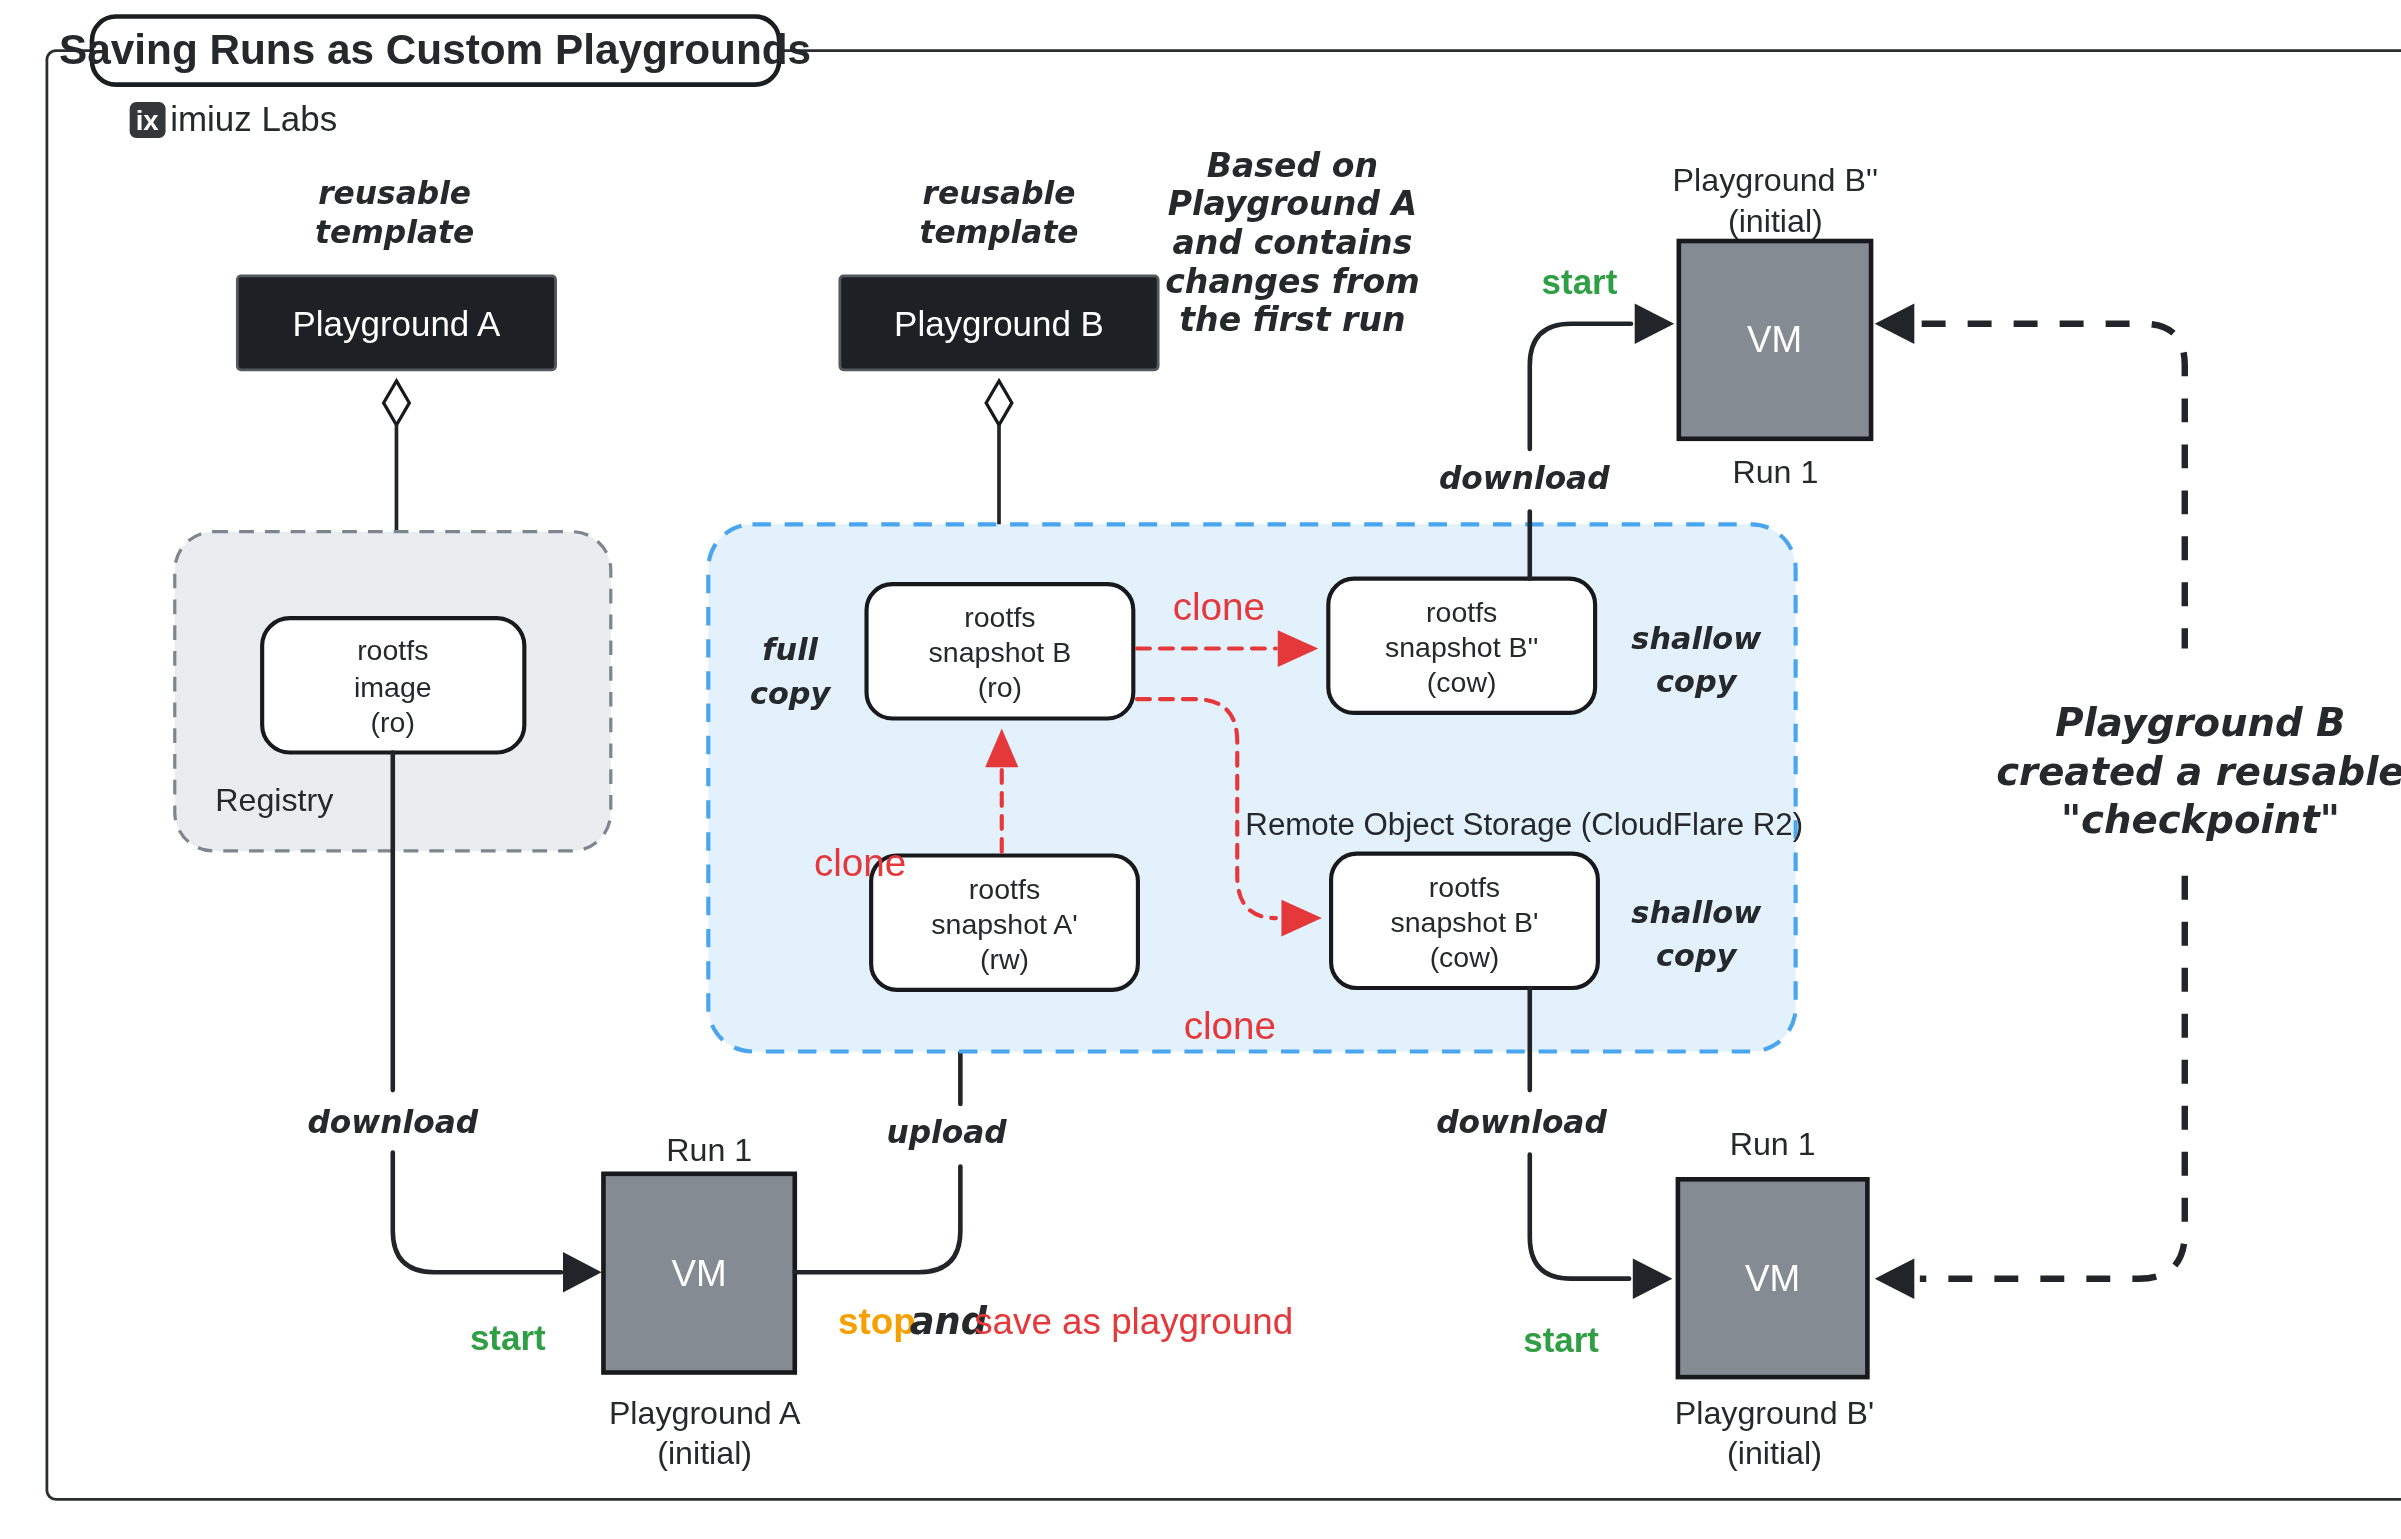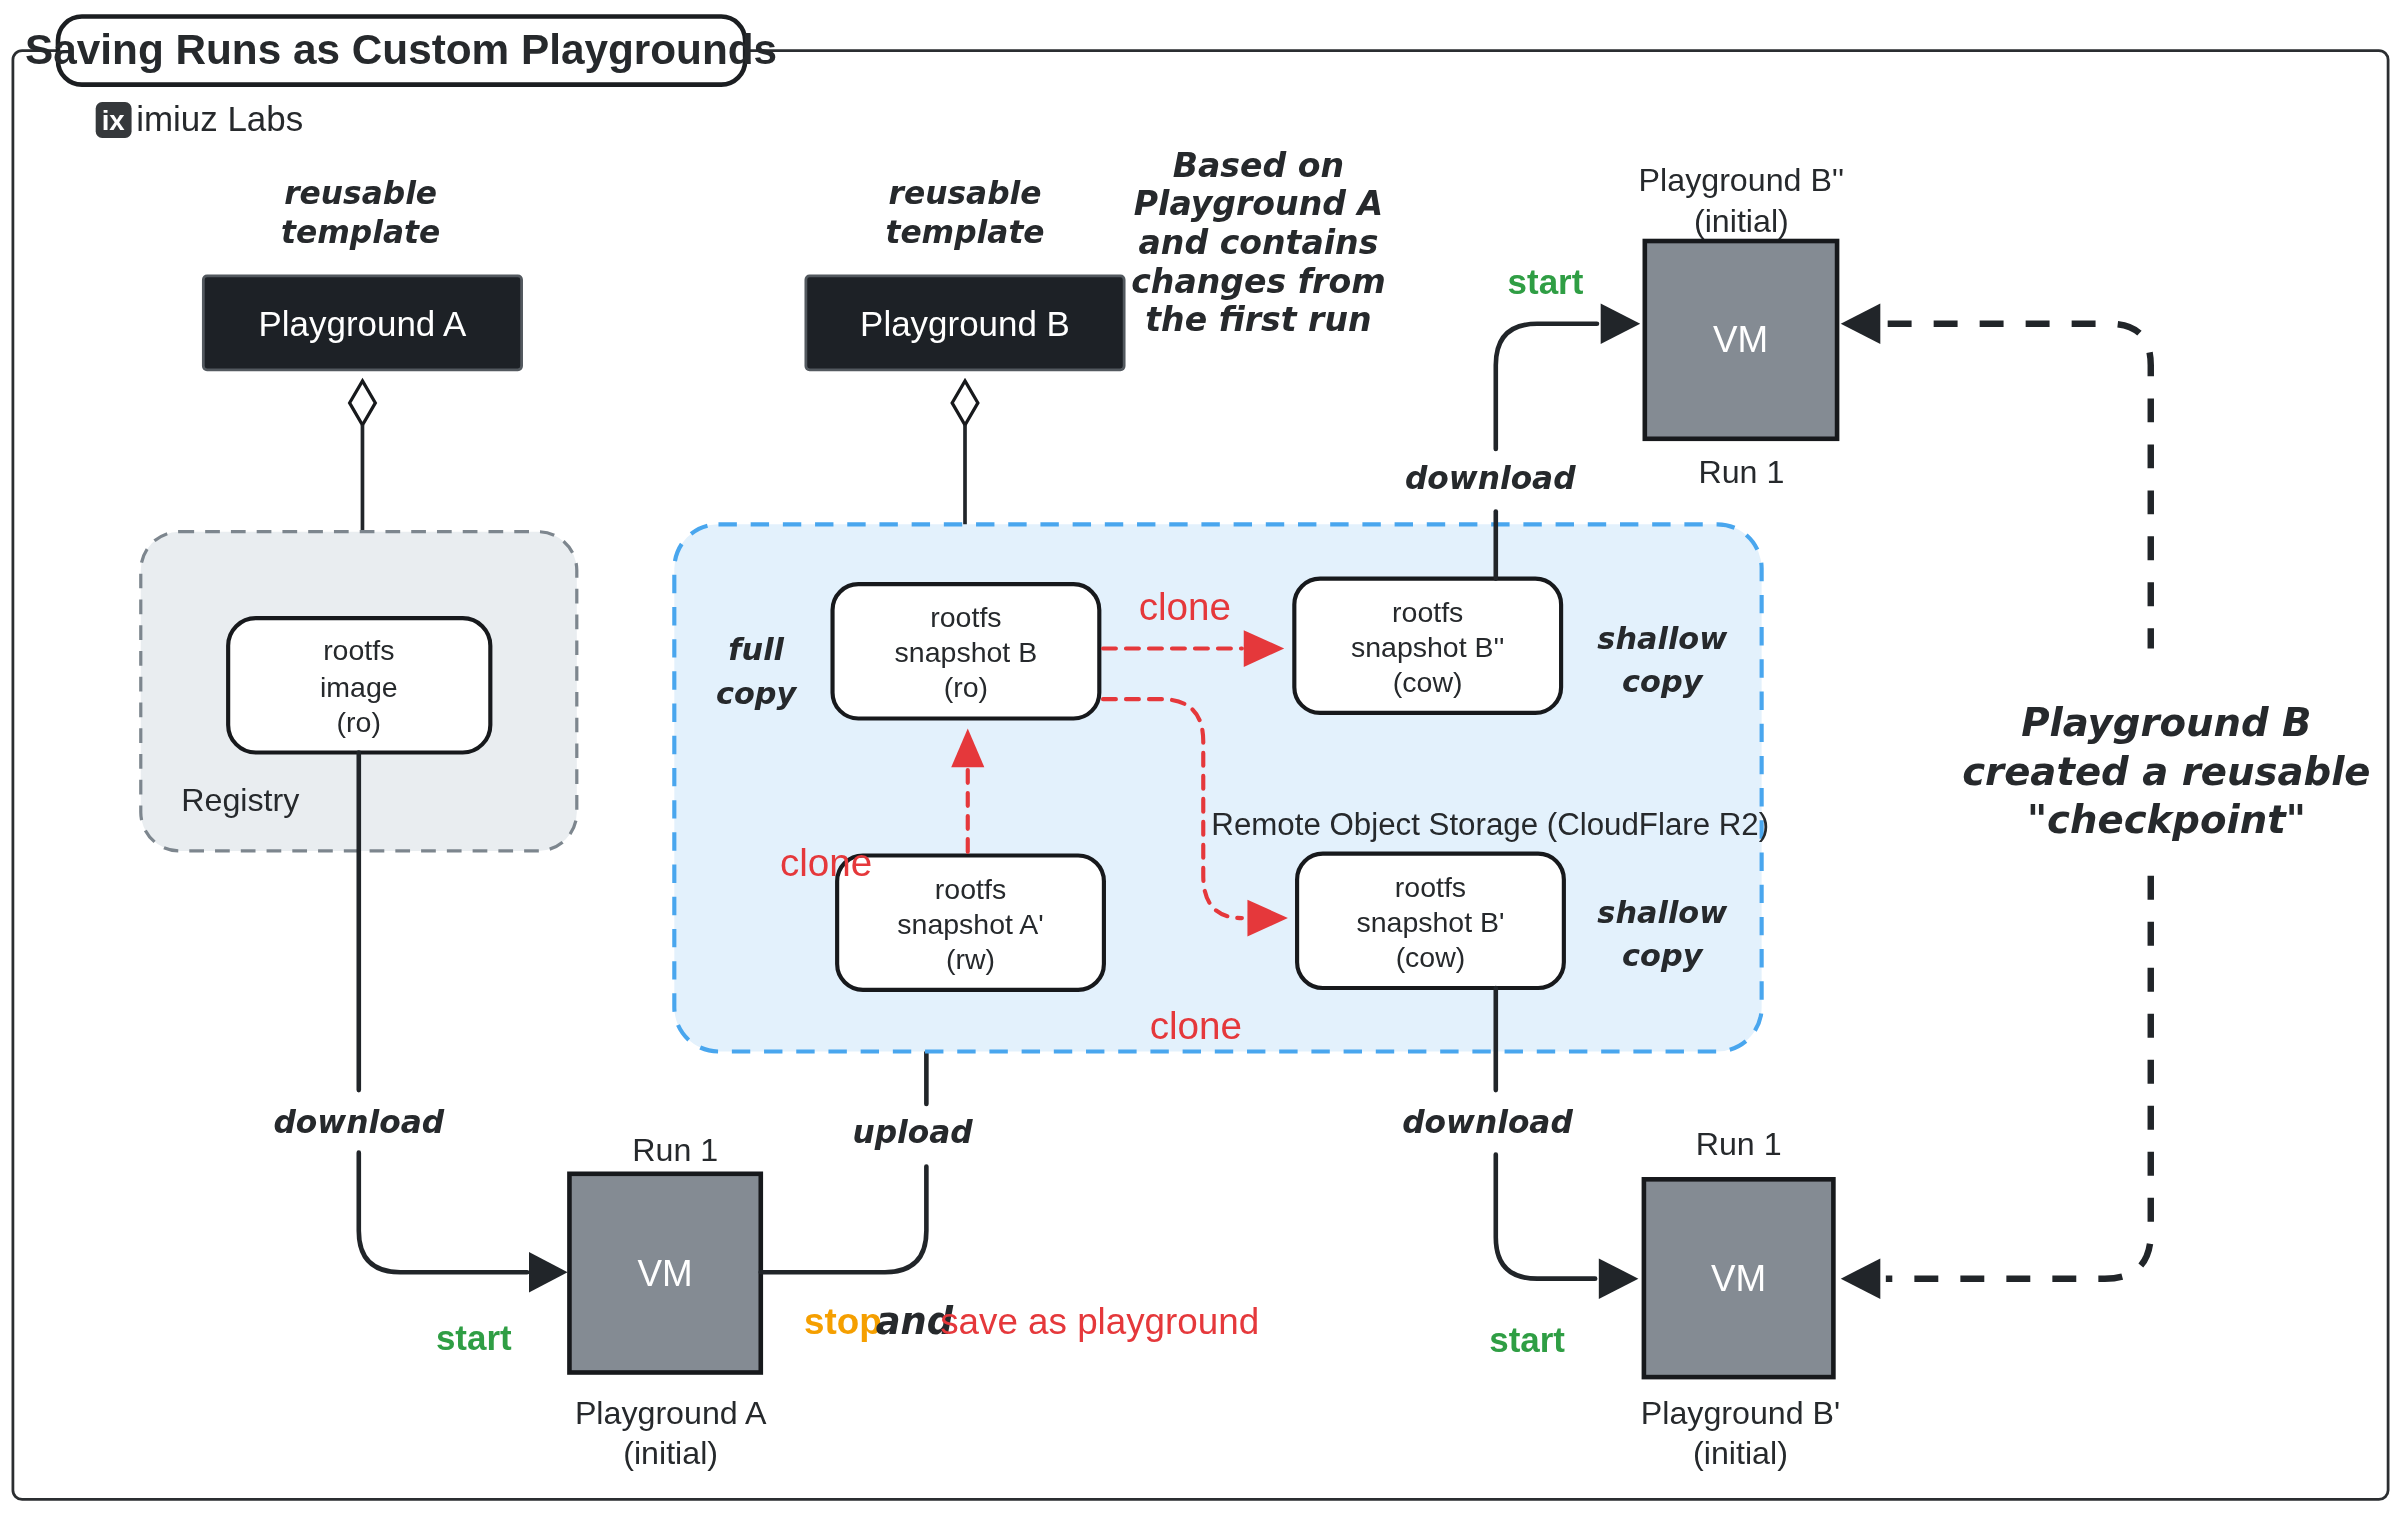--- a/index.html
+++ b/index.html
@@ -1,16 +1,16 @@
 <!DOCTYPE html>
 <html style="font-size:14.7px"><head>
 <meta charset="utf-8">
 <style>
   html,body{margin:0;padding:0;background:#fff;}
-  .stage{width:2304px;height:1539px;position:relative;background:#fff;}
+  .stage{width:2304px;height:1539px;position:relative;background:#fff;padding-left:34px;}
   svg{display:block;}
   text{font-family:"Liberation Sans",sans-serif;fill:#26292c;}
   .hand{font-family:"DejaVu Sans",sans-serif;font-style:italic;font-weight:600;}
   .sans{font-family:"Liberation Sans",sans-serif;}
   .mid{text-anchor:middle;}
   .white{fill:#ffffff;}
   .red{fill:#e5383b;}
   .green{fill:#2f9e44;}
   .orange{fill:#f59f00;}
   .ln{stroke:#212529;stroke-width:5;fill:none;stroke-linecap:round;}

